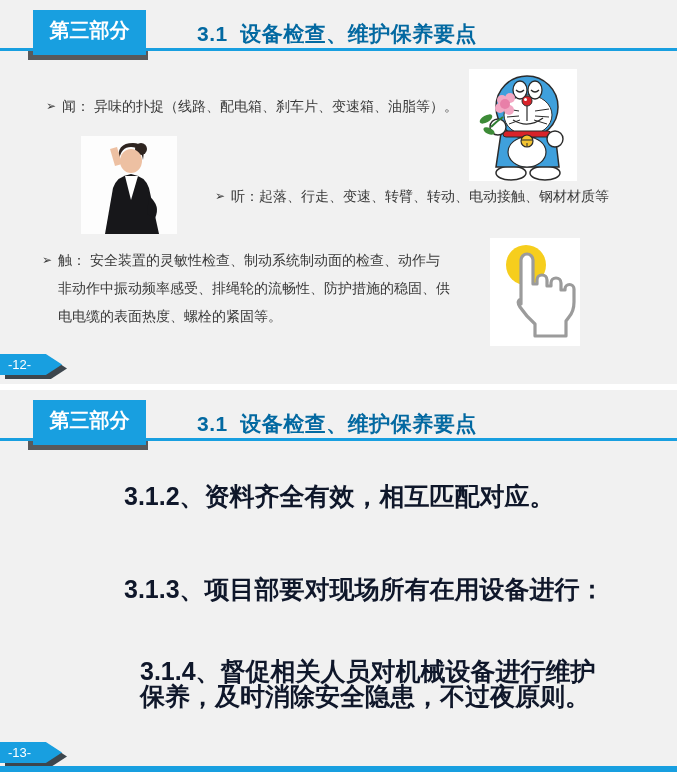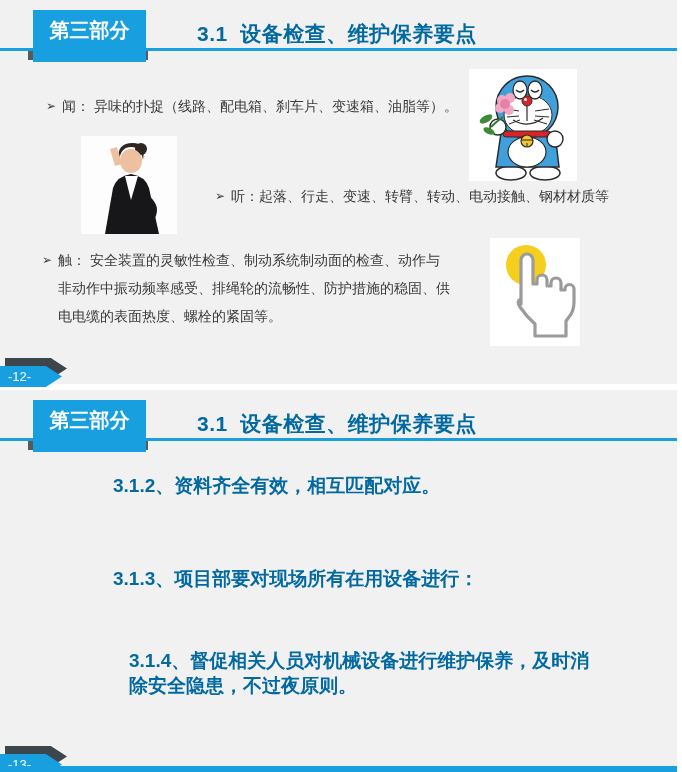--- a/index.html
+++ b/index.html
@@ -10,21 +10,21 @@
   }
   .canvas{position:absolute;inset:0;background:#ffffff;}
   .slide{position:absolute;left:0;width:677px;background:#F1F1F1;}
   .slide-1{top:0;height:384px;}
   .slide-2{top:390px;height:376px;}
 
   
   .blue-line{position:absolute;left:0;width:677px;top:48px;height:3px;background:#189FE0;}
   .part-shadow{position:absolute;left:28px;top:51px;width:120px;height:9px;background:#58595B;}
   .part-box{
-    position:absolute;left:33px;top:10px;width:113px;height:52px;background:#189FE0;
+    position:absolute;left:33px;top:10px;width:113px;height:45px;background:#189FE0;
     color:#ffffff;font-size:20px;font-weight:bold;text-align:center;line-height:41px;
   }
   .slide-title{
     position:absolute;left:197px;top:20px;font-size:21px;font-weight:bold;
     color:#0369a1;white-space:pre;letter-spacing:0.5px;
   }
 
   
   .bullet{position:absolute;display:flex;color:#3A3A3A;font-size:14px;line-height:20px;}
   .bullet .marker{flex:0 0 auto;margin-right:6px;font-size:12px;line-height:20px;color:#3A3A3A;}
@@ -34,34 +34,34 @@
   .bullet-touch .btext{display:inline-block;width:394px;line-height:28px;}
   .bullet-touch .marker{line-height:28px;}
 
   .img-card{position:absolute;background:#ffffff;}
   .woman-card{left:81px;top:136px;width:96px;height:98px;}
   .doraemon-card{left:469px;top:69px;width:108px;height:112px;}
   .touch-card{left:490px;top:238px;width:90px;height:108px;}
   .img-card svg{display:block;width:100%;height:100%;}
 
   
-  .h-item{position:absolute;font-size:19px;font-weight:bold;color:#0369a1;line-height:25px;margin:0;}
+  .h-item{position:absolute;font-size:25px;font-weight:bold;color:#0f172a;line-height:25px;margin:11px;}
   .item-312{left:113px;top:83px;}
   .item-313{left:113px;top:176px;}
   .item-313-detail{position:absolute;left:165px;top:208px;font-size:19px;font-weight:bold;color:#FE0000;margin:0;}
   .item-314{left:129px;top:258px;width:474px;}
 
   
   .page-badge{position:absolute;left:0;width:62px;height:22px;}
   .badge-12{top:354px;}
   .badge-13{top:352px;}
   .badge-shape{clip-path:polygon(0 0,74% 0,100% 50%,74% 100%,0 100%);}
   .badge-shadow{position:absolute;left:5px;top:4px;width:62px;height:21px;background:#3D464D;}
   .badge-body{
-    position:absolute;left:0;top:12px;width:62px;height:21px;background:#189FE0;
+    position:absolute;left:0;top:0;width:62px;height:21px;background:#189FE0;
     color:#ffffff;font-size:13px;line-height:21px;padding-left:8px;box-sizing:border-box;
   }
 
   .bottom-strip{position:absolute;left:0;top:766px;width:677px;height:6px;background:#189FE0;}
 </style>
 </head>
 <body>
 
 <div class="canvas">
 

